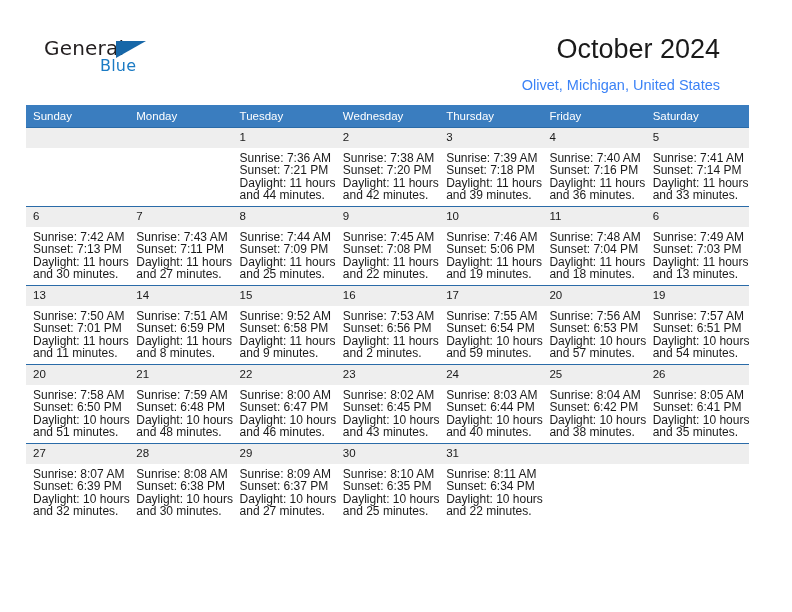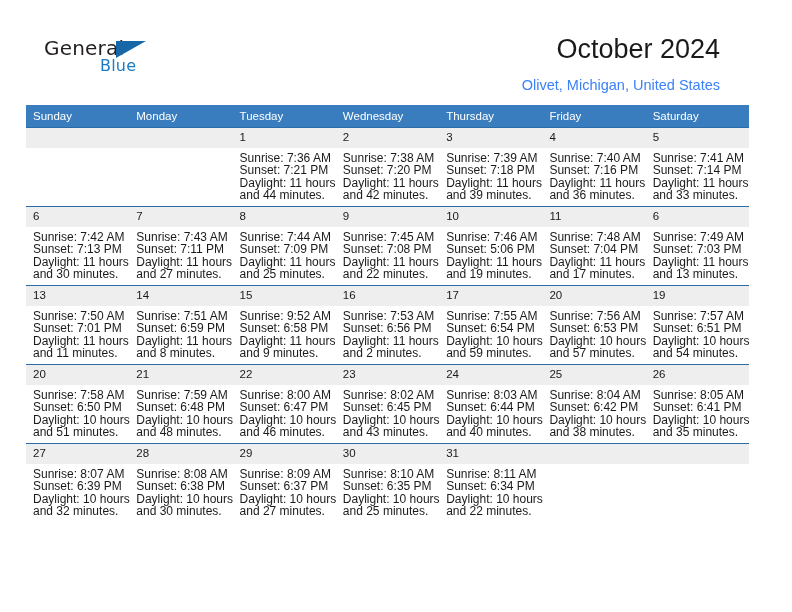--- a/index.html
+++ b/index.html
@@ -269,21 +269,21 @@
               <div>Daylight: 11 hours</div>
               <div>and 19 minutes.</div>
             </div>
           </td>
           <td>
             <span class="daynum">11</span>
             <div class="info">
               <div>Sunrise: 7:48 AM</div>
               <div>Sunset: 7:04 PM</div>
               <div>Daylight: 11 hours</div>
-              <div>and 17 minutes.</div>
+              <div>and 18 minutes.</div>
             </div>
           </td>
           <td>
             <span class="daynum">6</span>
             <div class="info">
               <div>Sunrise: 7:49 AM</div>
               <div>Sunset: 7:03 PM</div>
               <div>Daylight: 11 hours</div>
               <div>and 13 minutes.</div>
             </div>

